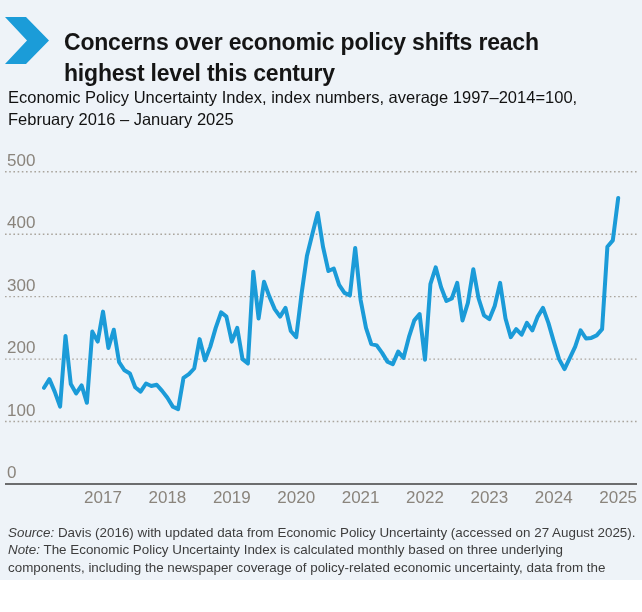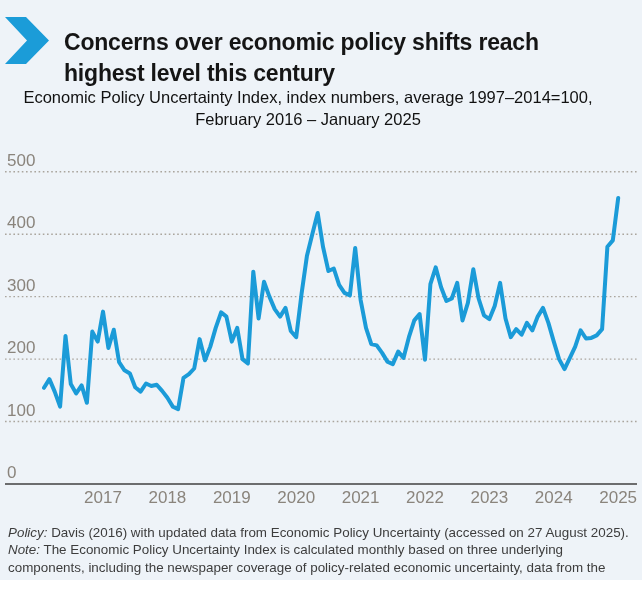--- a/index.html
+++ b/index.html
@@ -11,21 +11,21 @@
     overflow:hidden;
   }
   .chevron{position:absolute;left:5px;top:17px;}
   .title{
     position:absolute;left:64px;top:12px;width:500px;
     font-size:23px;font-weight:bold;line-height:1.32;color:#151515;
     letter-spacing:-0.2px;
   }
   .subtitle{
     position:absolute;left:8px;top:86px;width:600px;
-    font-size:16.5px;line-height:1.36;color:#111;text-align:center;
+    font-size:16.5px;line-height:1.36;color:#111;
   }
   .chart-svg{position:absolute;left:0;top:145px;}
   .footer{
     position:absolute;left:8px;top:524px;width:628px;
     font-size:13.4px;line-height:1.29;color:#3d3d3d;
   }
   .footer i{font-style:italic;}
 </style>
 </head>
 <body>
@@ -59,17 +59,17 @@
       <text x="296.202" y="503" font-size="17" fill="#8a847c" text-anchor="middle" font-family="&quot;Liberation Sans&quot;, sans-serif">2020</text>
       <text x="360.594" y="503" font-size="17" fill="#8a847c" text-anchor="middle" font-family="&quot;Liberation Sans&quot;, sans-serif">2021</text>
       <text x="424.986" y="503" font-size="17" fill="#8a847c" text-anchor="middle" font-family="&quot;Liberation Sans&quot;, sans-serif">2022</text>
       <text x="489.378" y="503" font-size="17" fill="#8a847c" text-anchor="middle" font-family="&quot;Liberation Sans&quot;, sans-serif">2023</text>
       <text x="553.77" y="503" font-size="17" fill="#8a847c" text-anchor="middle" font-family="&quot;Liberation Sans&quot;, sans-serif">2024</text>
       <text x="618.1619999999999" y="503" font-size="17" fill="#8a847c" text-anchor="middle" font-family="&quot;Liberation Sans&quot;, sans-serif">2025</text>
       <polyline points="44.0,387.8 49.4,379.1 54.7,391.6 60.1,406.6 65.5,336.0 70.8,384.1 76.2,393.4 81.6,385.3 86.9,402.8 92.3,331.6 97.7,341.6 103.0,311.6 108.4,347.9 113.8,329.7 119.1,362.2 124.5,370.3 129.9,373.5 135.2,387.2 140.6,391.6 146.0,383.5 151.3,386.0 156.7,384.7 162.1,390.9 167.4,397.8 172.8,406.6 178.1,409.1 183.5,377.8 188.9,374.1 194.2,368.5 199.6,339.1 205.0,360.3 210.3,346.6 215.7,327.9 221.1,312.3 226.4,316.6 231.8,341.6 237.2,327.9 242.5,359.1 247.9,363.5 253.3,271.7 258.6,318.5 264.0,281.7 269.4,296.6 274.7,309.1 280.1,316.6 285.5,307.9 290.8,331.0 296.2,337.2 301.6,293.5 306.9,256.1 312.3,234.2 317.7,213.0 323.0,246.7 328.4,271.0 333.8,268.5 339.1,284.8 344.5,292.9 349.9,295.4 355.2,247.9 360.6,299.8 366.0,327.9 371.3,344.1 376.7,345.4 382.1,352.9 387.4,361.6 392.8,364.1 398.2,351.6 403.5,357.9 408.9,337.2 414.3,320.4 419.6,314.1 425.0,359.7 430.4,284.2 435.7,267.3 441.1,287.3 446.4,301.0 451.8,298.5 457.2,282.9 462.5,320.4 467.9,302.9 473.3,269.2 478.6,298.5 484.0,315.4 489.4,319.1 494.7,306.0 500.1,282.9 505.5,318.5 510.8,337.2 516.2,329.1 521.6,334.7 526.9,322.9 532.3,330.4 537.7,316.6 543.0,307.9 548.4,322.9 553.8,341.6 559.1,359.1 564.5,369.1 569.9,357.9 575.2,346.6 580.6,330.4 586.0,338.5 591.3,337.9 596.7,335.4 602.1,329.1 607.4,246.7 612.8,240.4 618.2,198.0" fill="none" stroke="#1b9bd8" stroke-width="4" stroke-linejoin="round" stroke-linecap="round"></polyline>
     </svg>
 
   <div class="footer">
-    <span><i>Policy:</i></span><span> Davis (2016) with updated data from Economic Policy Uncertainty (accessed on 27 August 2025).</span><br>
+    <span><i>Source:</i></span><span> Davis (2016) with updated data from Economic Policy Uncertainty (accessed on 27 August 2025).</span><br>
     <span><i>Note:</i></span><span> The Economic Policy Uncertainty Index is calculated monthly based on three underlying components, including the newspaper coverage of policy-related economic uncertainty, data from the Congressional Budget Office and data from the Federal Reserve Bank of Philadelphia's Survey of Professional Forecasters. The index is benchmarked against the mean of 100 from 1997 to 2015. Data ends on 31 December 2024.</span>
   </div>
 
 </div>
 
 </body></html>

